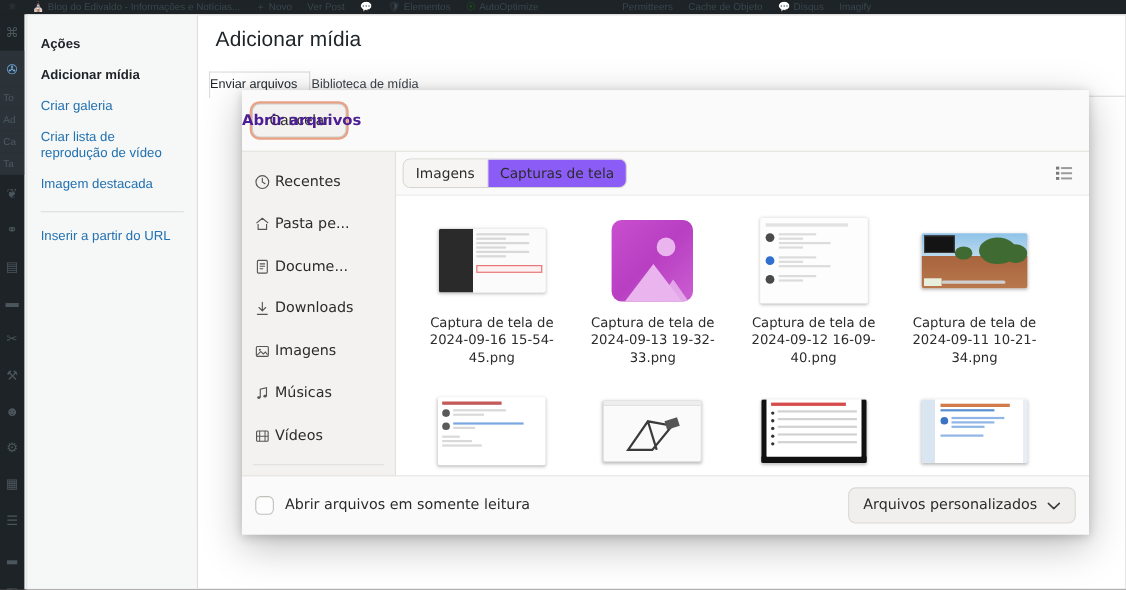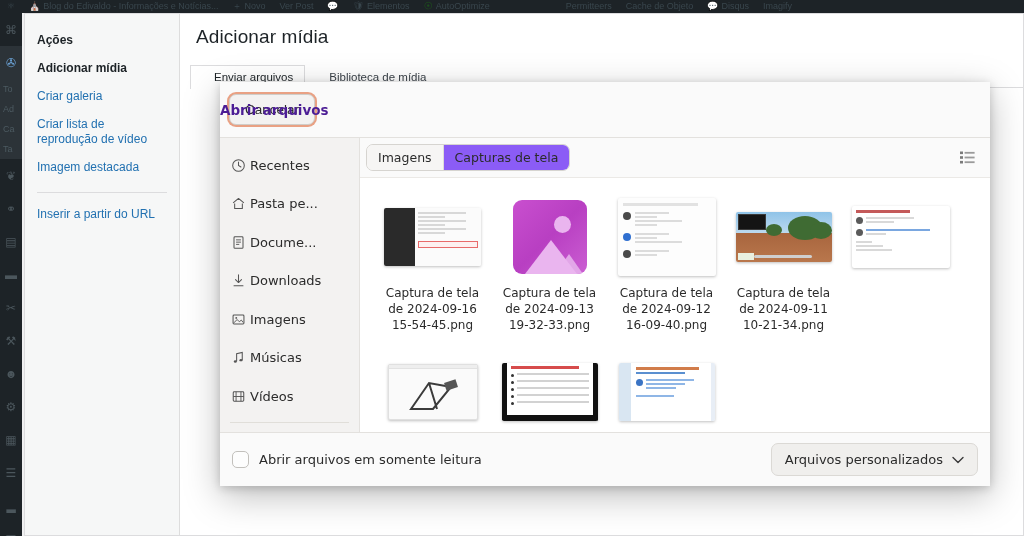--- a/index.html
+++ b/index.html
@@ -83,21 +83,21 @@
     font-size: 19px; color: #1d2327; font-weight: normal;
     padding: 12px 0 0 16px; letter-spacing: 0.1px;
   }
   .frame-tabs {
     margin: 14px 0 0 10px;
     border-bottom: 1px solid #dcdcde;
     display: flex; align-items: flex-end; height: 26px;
   }
   .frame-tab {
     font-size: 11.5px; color: #3c434a;
-    padding: 5px 11px 6px 23px;
+    padding: 5px 11px 6px 0;
     border: 1px solid transparent;
     border-bottom: none;
     position: relative; top: 2px;
     cursor: pointer;
   }
   .frame-tab.active {
     background: #fff;
     border-color: #dcdcde;
     color: #1d2327;
   }
@@ -194,21 +194,21 @@
   .crumb.active { background: #8b5cf6; }
   .viewtoggle {
     margin-left: auto; width: 26px; height: 26px;
     display: flex; align-items: center; justify-content: center;
     cursor: pointer;
   }
 
   .filegrid {
     flex: 1; min-height: 0; overflow: hidden;
     display: grid;
-    grid-template-columns: repeat(5, 1fr);
+    grid-template-columns: repeat(4, 1fr);
     gap: 0px 0px;
     padding: 10px 31px 0 14px;
     background: #fff;
     position: relative;
   }
   .fileitem {
     display: flex; flex-direction: column; align-items: center;
     padding: 8px 4px 10px 4px;
     cursor: pointer;
   }

